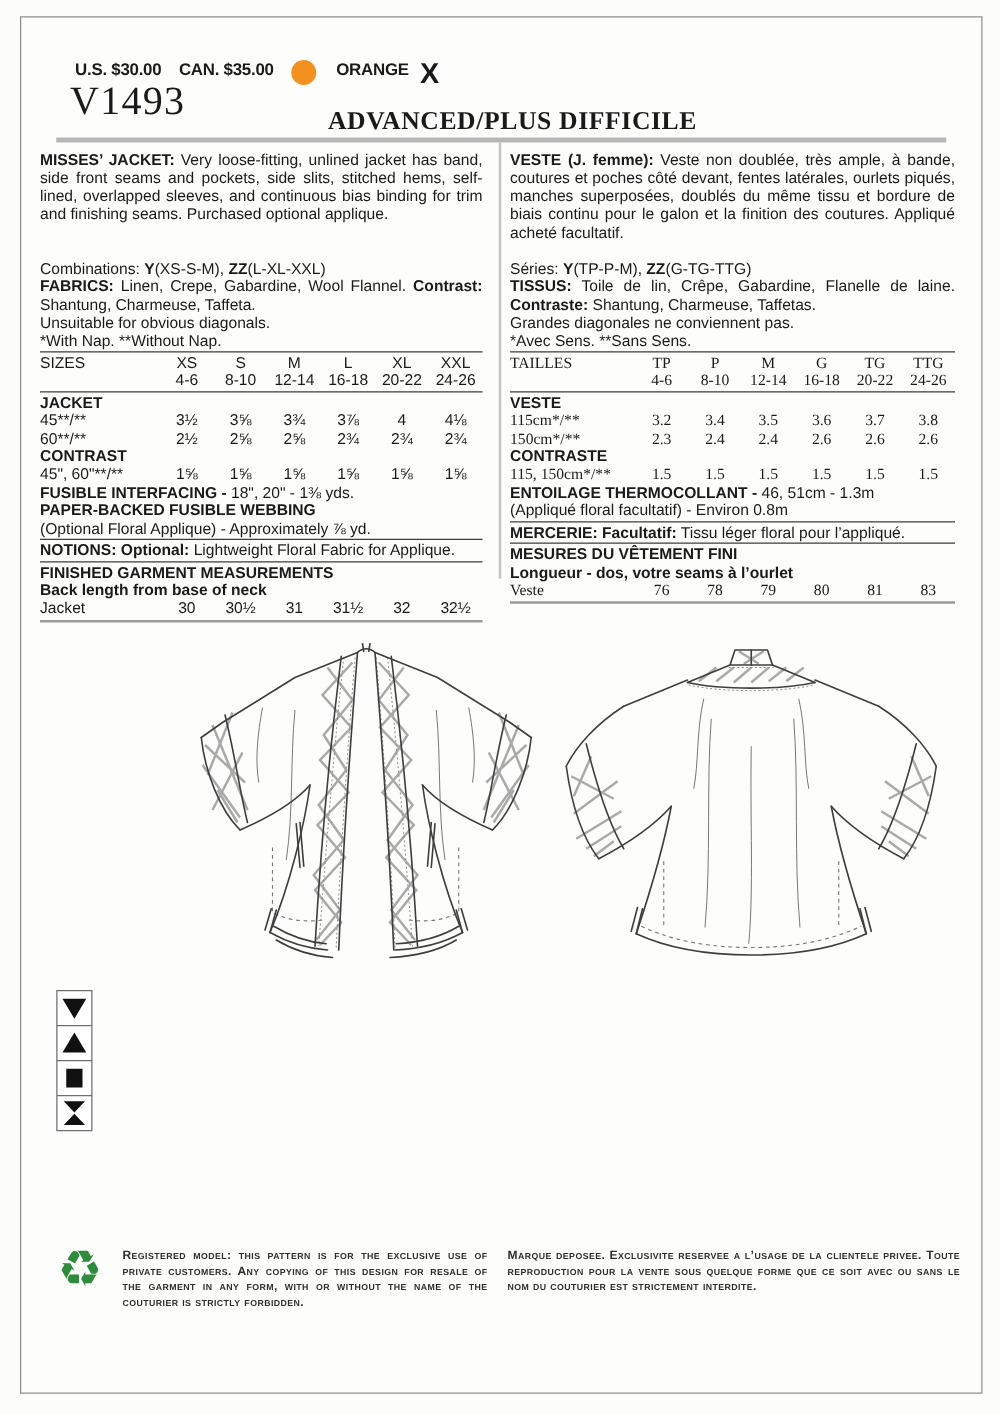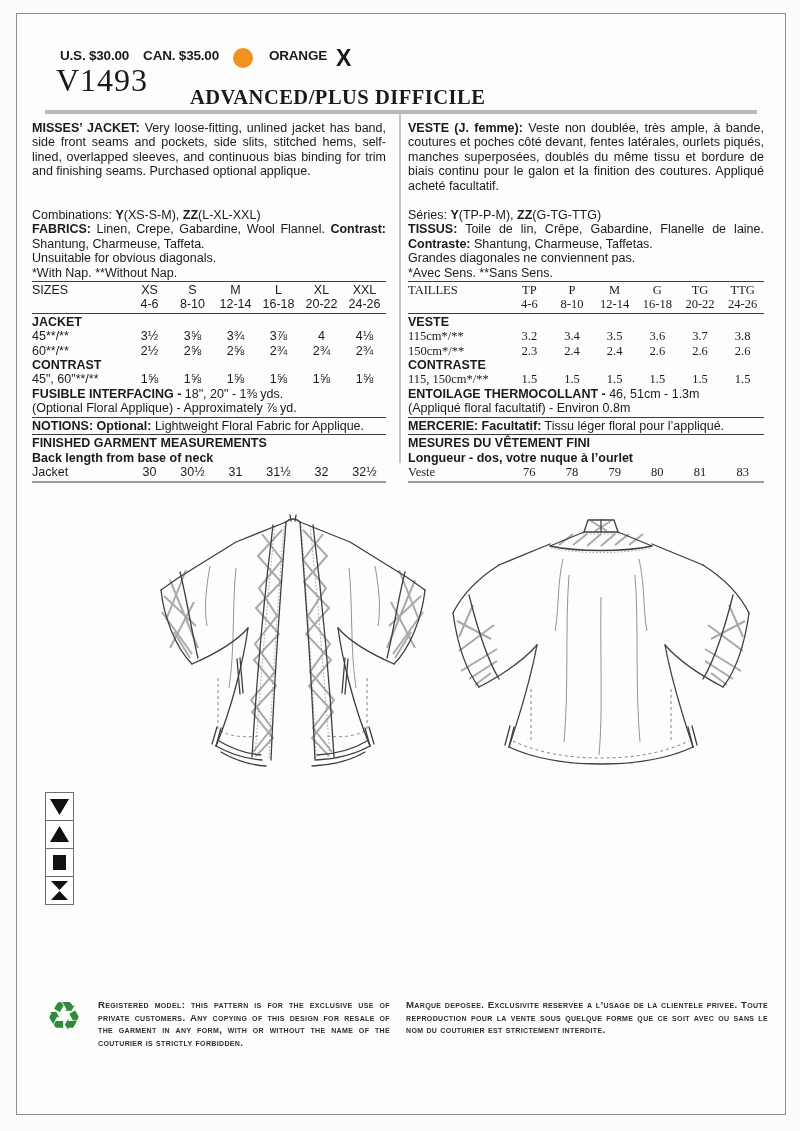--- a/index.html
+++ b/index.html
@@ -12,21 +12,21 @@
   .frame{position:absolute;left:16px;top:13px;width:768px;height:1100px;
     border:1px solid #8f8f8f;background:#fdfefb;}
   
   .price-line{position:absolute;left:60px;top:48px;display:flex;align-items:flex-start;
     font-weight:bold;font-size:13.5px;letter-spacing:-0.2px;white-space:nowrap;}
   .price-line .gap{width:14px;}
   .dot{width:20px;height:20px;border-radius:50%;margin:0 16px 0 14px;}
   .swatch-mark{font-size:23px;font-weight:bold;margin-left:9px;line-height:20px;}
   .pattern-number{position:absolute;left:56px;top:62px;
     font-family:"Liberation Serif","DejaVu Serif",serif;font-size:32px;letter-spacing:1px;}
-  .difficulty{position:absolute;left:190px;top:86px;width:440px;
+  .difficulty{position:absolute;left:190px;top:86px;width:440px;text-align:center;
     font-family:"Liberation Serif","DejaVu Serif",serif;font-weight:bold;font-size:20.5px;letter-spacing:0.5px;}
   .header-bar{position:absolute;left:45px;top:110px;width:712px;height:4px;background:#b7b7b7;}
   .col-divider{position:absolute;left:399px;top:114px;width:2px;height:349px;background:#c3c3c3;}
   
   .col{position:absolute;top:121px;font-size:12.5px;line-height:14.4px;}
   .col.en{left:32px;width:354px;}
   .col.fr{left:408px;width:356px;}
   .col p{margin:0;}
   .just{text-align:justify;}
   .intro{height:87px;}
@@ -124,20 +124,21 @@
   <div class="trow">
     <span class="lab">45", 60"**/**</span>
     <span class="val">1⅝</span>
     <span class="val">1⅝</span>
     <span class="val">1⅝</span>
     <span class="val">1⅝</span>
     <span class="val">1⅝</span>
     <span class="val">1⅝</span>
   </div>
   <p><b>FUSIBLE INTERFACING - </b><span>18", 20" - 1⅜ yds.</span></p>
+  <p><b>PAPER-BACKED FUSIBLE WEBBING</b></p>
   <p>(Optional Floral Applique) - Approximately ⅞ yd.</p>
   <div class="rule thin"></div>
   <p><b>NOTIONS: Optional:</b><span> Lightweight Floral Fabric for Applique.</span></p>
   <div class="rule thin"></div>
   <p><b>FINISHED GARMENT MEASUREMENTS</b></p>
   <p><b>Back length from base of neck</b></p>
   <div class="trow">
     <span class="lab">Jacket</span>
     <span class="val">30</span>
     <span class="val">30½</span>
@@ -205,21 +206,21 @@
     <span class="val">1.5</span>
     <span class="val">1.5</span>
     <span class="val">1.5</span>
   </div>
   <p><b>ENTOILAGE THERMOCOLLANT - </b><span>46, 51cm - 1.3m</span></p>
   <p>(Appliqué floral facultatif) - Environ 0.8m</p>
   <div class="rule thin"></div>
   <p><b>MERCERIE: Facultatif:</b><span> Tissu léger floral pour l’appliqué.</span></p>
   <div class="rule thin"></div>
   <p><b>MESURES DU VÊTEMENT FINI</b></p>
-  <p><b>Longueur - dos, votre nuque à l’ourlet</b></p>
+  <p><b>Longueur - dos, votre seams à l’ourlet</b></p>
   <div class="trow">
     <span class="lab">Veste</span>
     <span class="val">76</span>
     <span class="val">78</span>
     <span class="val">79</span>
     <span class="val">80</span>
     <span class="val">81</span>
     <span class="val">83</span>
   </div>
   <div class="rule bottom"></div>

